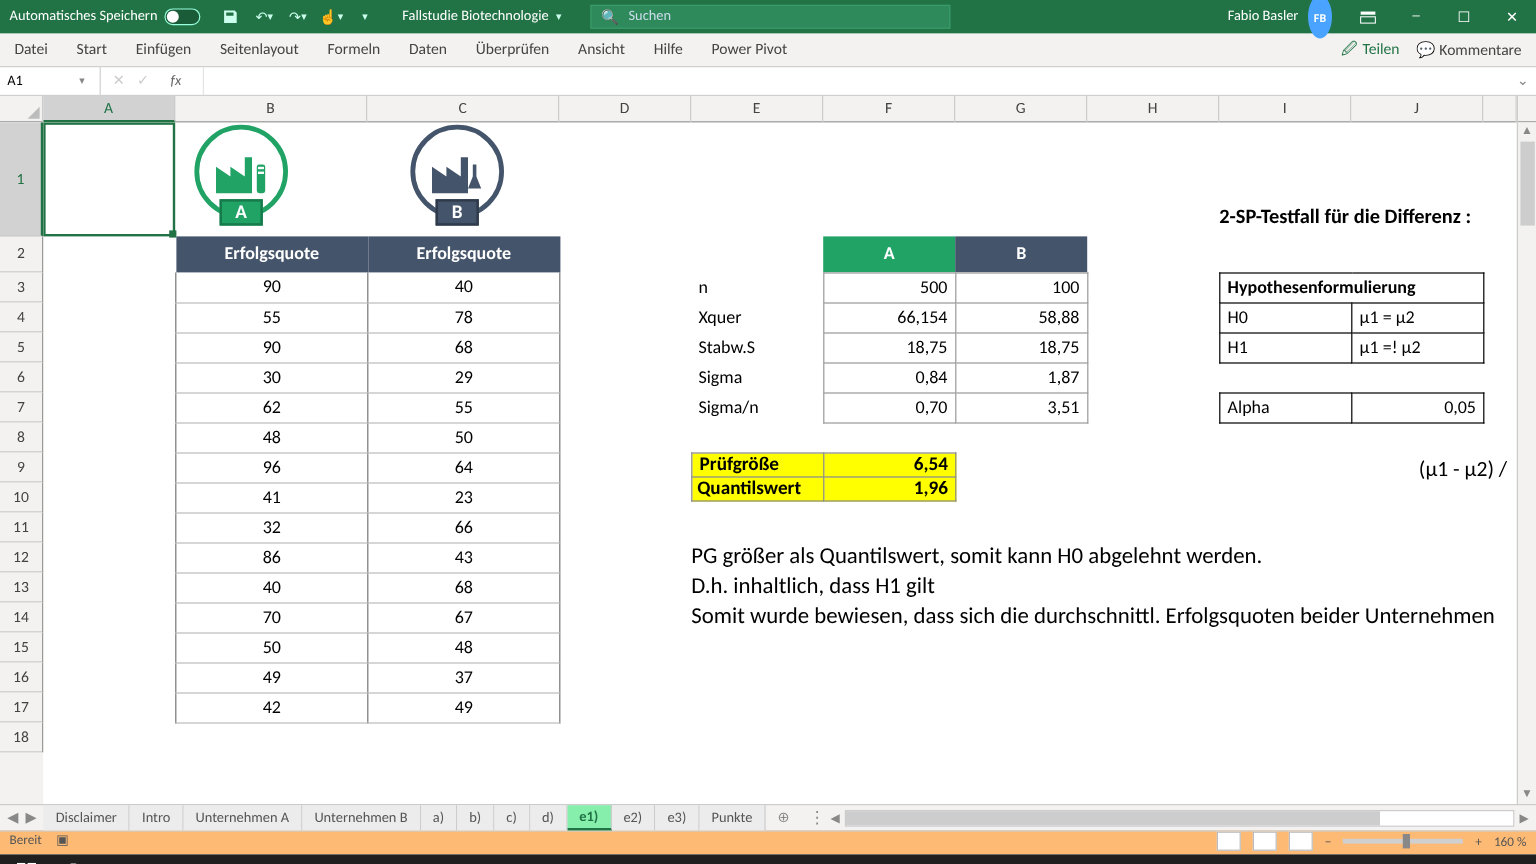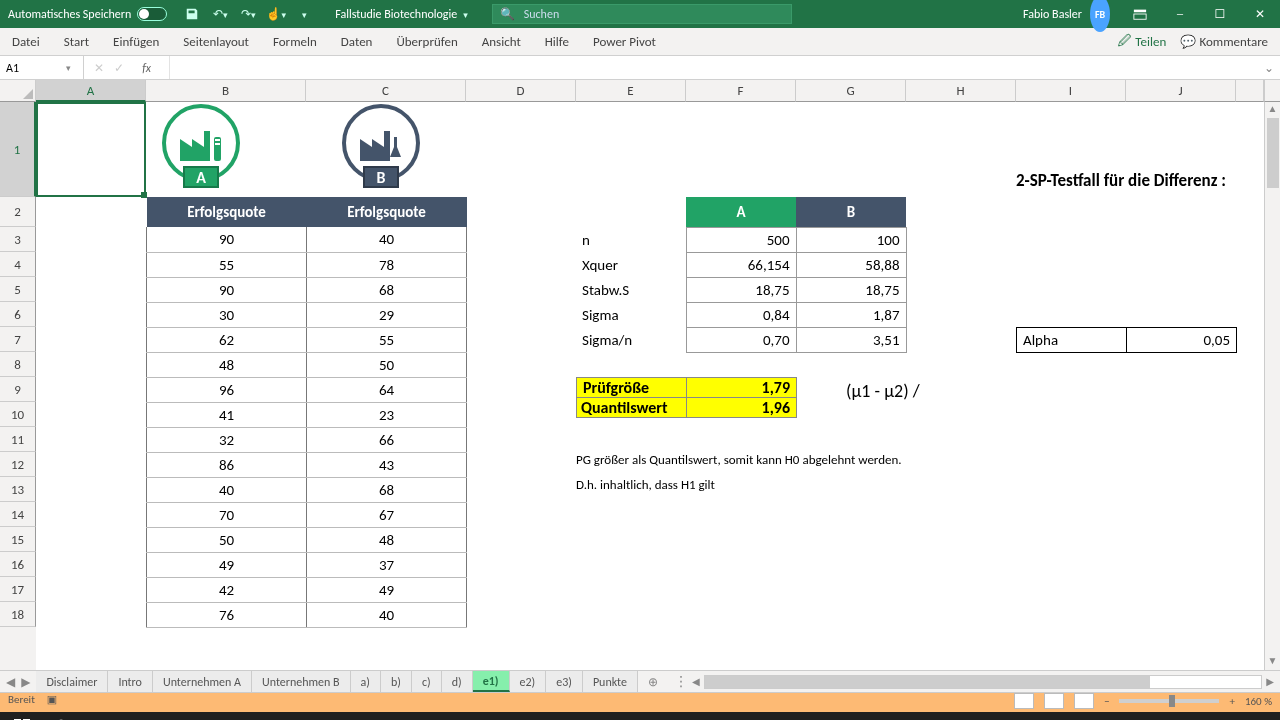--- a/index.html
+++ b/index.html
@@ -74,23 +74,23 @@
   .stats .num { text-align:right; border:1px solid #999; background:#fff; }
   .stats .hdrA { background:#21a366; color:#fff; text-align:center; font-weight:700; height:30px; }
   .stats .hdrB { background:#44546a; color:#fff; text-align:center; font-weight:700; height:30px; }
 
   .yellow td { background:#ffff00; border:1px solid #888; font-weight:700; }
   .yellow .num { text-align:right; padding-right:6px; }
 
   .hyp td { border:1px solid #000; font-size:15px; padding:2px 6px; height:25px; }
   .hyp .hdr { font-weight:700; }
 
-  .formula { font-size:18px; text-align:left; font-family: Calibri, serif; }
-
-  .freetext { font-size:13px; }
+  .formula { font-size:18px; text-align:right; font-family: Calibri, serif; }
+
+  .freetext { font-size:19px; }
 
   
   .vscroll { width:16px; background:#f3f2f1; border-left:1px solid #ccc; position:relative; }
   .vscroll .thumb { position:absolute; left:2px; width:12px; background:#cdcdcd; }
 
   
   .sheettabs { height:22px; background:#f3f2f1; border-top:1px solid #ccc; display:flex; align-items:stretch; font-size:12px; }
   .tabnav { display:flex; align-items:center; padding:0 6px; gap:6px; color:#888; }
   .sheet { padding:0 10px; display:flex; align-items:center; border-right:1px solid #ccc; background:#ececec; color:#555; }
   .sheet.active { background:#86efac; border-bottom:2px solid #217346; color:#217346; font-weight:600; }
@@ -324,24 +324,20 @@
             <td class="tcell">48</td>
           </tr>
           <tr>
             <td class="tcell">49</td>
             <td class="tcell">37</td>
           </tr>
           <tr>
             <td class="tcell">42</td>
             <td class="tcell">49</td>
           </tr>
-          <tr>
-            <td class="tcell">76</td>
-            <td class="tcell">40</td>
-          </tr>
         </tbody>
     </table>
 
     <table class="stats" style="position:absolute;left:540px;top:95px;border-collapse:collapse">
       <tbody>
           <tr>
         <td style="width:110px"></td>
         <td class="hdrA" style="width:110px">A</td>
         <td class="hdrB" style="width:110px">B</td>
       </tr>
@@ -372,44 +368,60 @@
             <td class="num">0,70</td>
             <td class="num">3,51</td>
           </tr>
         </tbody>
     </table>
 
     <table class="yellow" style="position:absolute;left:540px;top:275px;border-collapse:collapse">
       <tbody>
           <tr>
             <td style="width:110px;padding-left:6px">Prüfgröße</td>
-            <td class="num" style="width:110px">1,79</td>
+            <td class="num" style="width:110px">6,54</td>
           </tr>
       <tr>
             <td style="padding-left:4px">Quantilswert</td>
             <td class="num">1,96</td>
           </tr>
     </tbody>
       </table>
 
     <div style="position:absolute;left:980px;top:68px;font-size:17px;font-weight:700">2-SP-Testfall für die Differenz :</div>
 
+    <table class="hyp" style="position:absolute;left:980px;top:125px;border-collapse:collapse">
+      <tbody>
+          <tr>
+            <td class="hdr" colspan="2" style="width:220px">Hypothesenformulierung</td>
+          </tr>
+      <tr>
+            <td style="width:110px">H0</td>
+            <td style="width:110px">µ1 = µ2</td>
+          </tr>
+      <tr>
+            <td>H1</td>
+            <td>µ1 =! µ2</td>
+          </tr>
+    </tbody>
+      </table>
     <table class="hyp" style="position:absolute;left:980px;top:225px;border-collapse:collapse">
       <tbody>
           <tr>
             <td style="width:110px">Alpha</td>
             <td style="width:110px;text-align:right">0,05</td>
           </tr>
     </tbody>
       </table>
 
     <div class="formula" style="position:absolute;left:810px;top:278px;width:410px">(µ1 - µ2) /</div>
 
     <div class="freetext" style="position:absolute;left:540px;top:350px">PG größer als Quantilswert, somit kann H0 abgelehnt werden.</div>
     <div class="freetext" style="position:absolute;left:540px;top:375px">D.h. inhaltlich, dass H1 gilt</div>
+    <div class="freetext" style="position:absolute;left:540px;top:400px">Somit wurde bewiesen, dass sich die durchschnittl. Erfolgsquoten beider Unternehmen</div>
   </div>
 
   <div class="vscroll">
     <div style="height:16px;text-align:center;color:#888;font-size:10px">▲</div>
     <div class="thumb" style="top:16px;height:70px"></div>
     <div style="position:absolute;bottom:0;width:100%;height:16px;text-align:center;color:#888;font-size:10px">▼</div>
   </div>
 </div>
 
 <div class="sheettabs">

